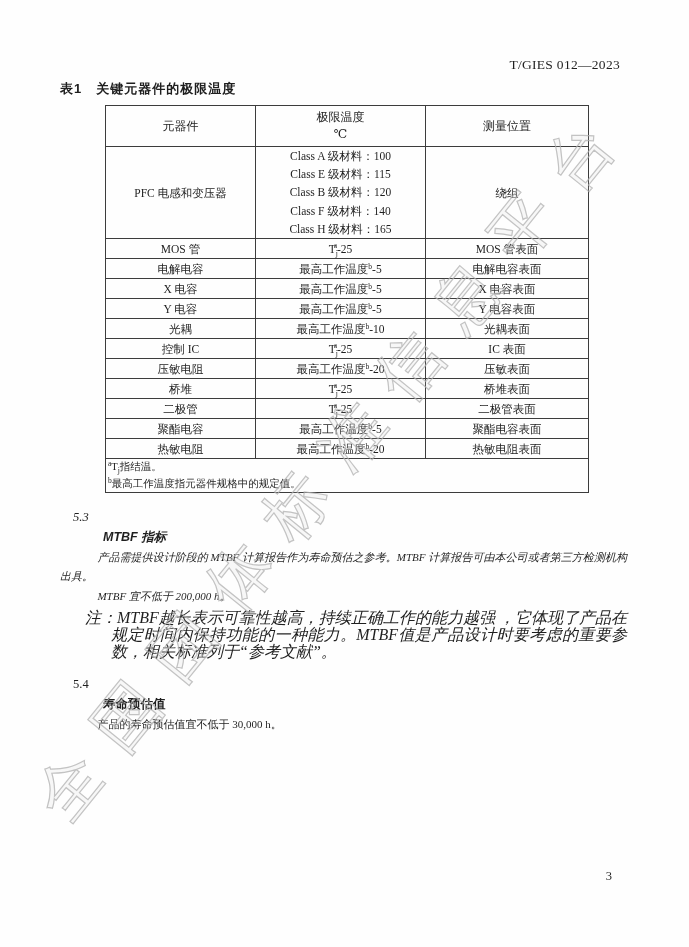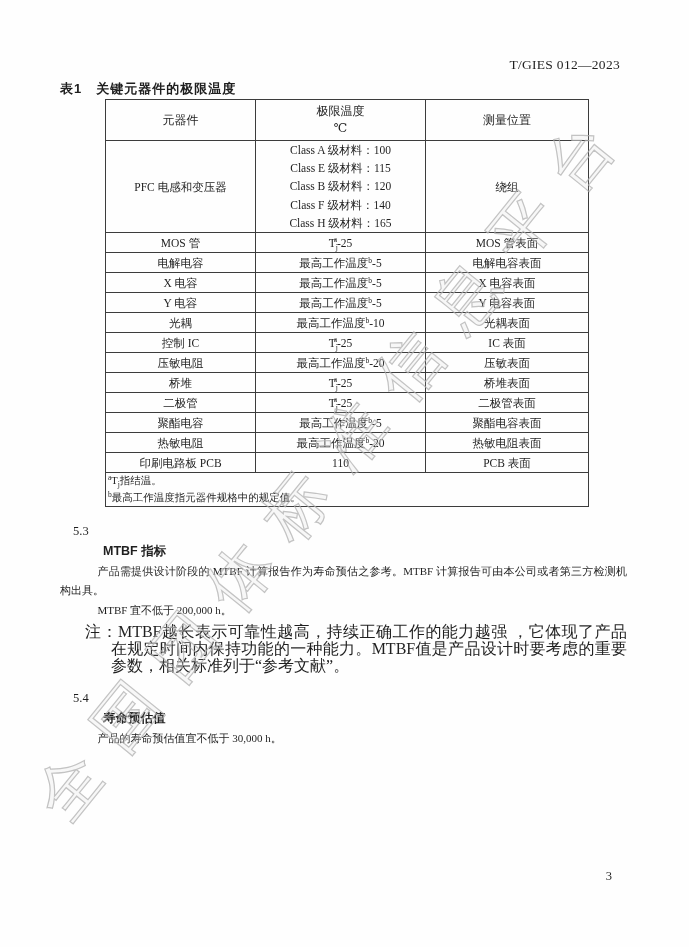--- a/index.html
+++ b/index.html
@@ -29,21 +29,21 @@
   }
   .content{position:relative;z-index:1;padding:0 62px 0 60px;}
   .table-caption{
     padding-top:80px;text-align:left;
     font-weight:bold;font-size:13px;
     font-family:"Liberation Sans",sans-serif;
     letter-spacing:1px;
   }
   table.limits{
     border-collapse:collapse;
-    margin:1px 0 0 45px;
+    margin:7px 0 0 45px;
     width:483px;
     table-layout:fixed;
     border:1.5px solid #3c3c3c;
     font-size:11.5px;
     padding-left:20px;
   }
   table.limits col.c1{width:150px}
   table.limits col.c2{width:170px}
   table.limits col.c3{width:163px}
   table.limits th,table.limits td{
@@ -60,21 +60,21 @@
     font-size:7.5px;line-height:0;
   }
   table.limits sub{vertical-align:-0.35em;}
   table.limits sup{vertical-align:0.6em;}
   table.limits sub + sup{margin-left:-0.55em;}
   .fn sub{vertical-align:-0.3em;}
   .fn sup{vertical-align:0.6em;}
   td.footnote-cell{text-align:left;padding:2px 4px;height:auto;}
   td.footnote-cell .fn{font-size:10.5px;line-height:16.5px;text-align:left;}
   .section{margin-top:16px;}
-  .section.first{}
+  .section.first{font-style:italic;}
   .section.gap-lg{margin-top:38px;}
   .sec-number{margin-left:13px;font-size:12.5px;line-height:16px;}
   .sec-heading{
     margin:4px 0 2px 43px;
     font-weight:bold;font-size:12.5px;line-height:17px;
     font-family:"Liberation Sans",sans-serif;
   }
   .sec-para{
     margin:1px 0;font-size:11px;line-height:19px;
     text-indent:3.4em;text-align:justify;
@@ -179,25 +179,20 @@
           <tr>
             <td>聚酯电容</td>
             <td>最高工作温度<sup>b</sup>-5</td>
             <td>聚酯电容表面</td>
           </tr>
           <tr>
             <td>热敏电阻</td>
             <td>最高工作温度<sup>b</sup>-20</td>
             <td>热敏电阻表面</td>
           </tr>
-          <tr>
-            <td>印刷电路板 PCB</td>
-            <td>110</td>
-            <td>PCB 表面</td>
-          </tr>
         </tbody>
       <tbody>
         <tr>
           <td class="footnote-cell" colspan="3" id="footnote-cell">
               <div class="fn"><sup>a</sup>T<sub>j</sub>指结温。</div>
               <div class="fn"><sup>b</sup>最高工作温度指元器件规格中的规定值。</div>
             </td>
         </tr>
       </tbody>
     </table>

